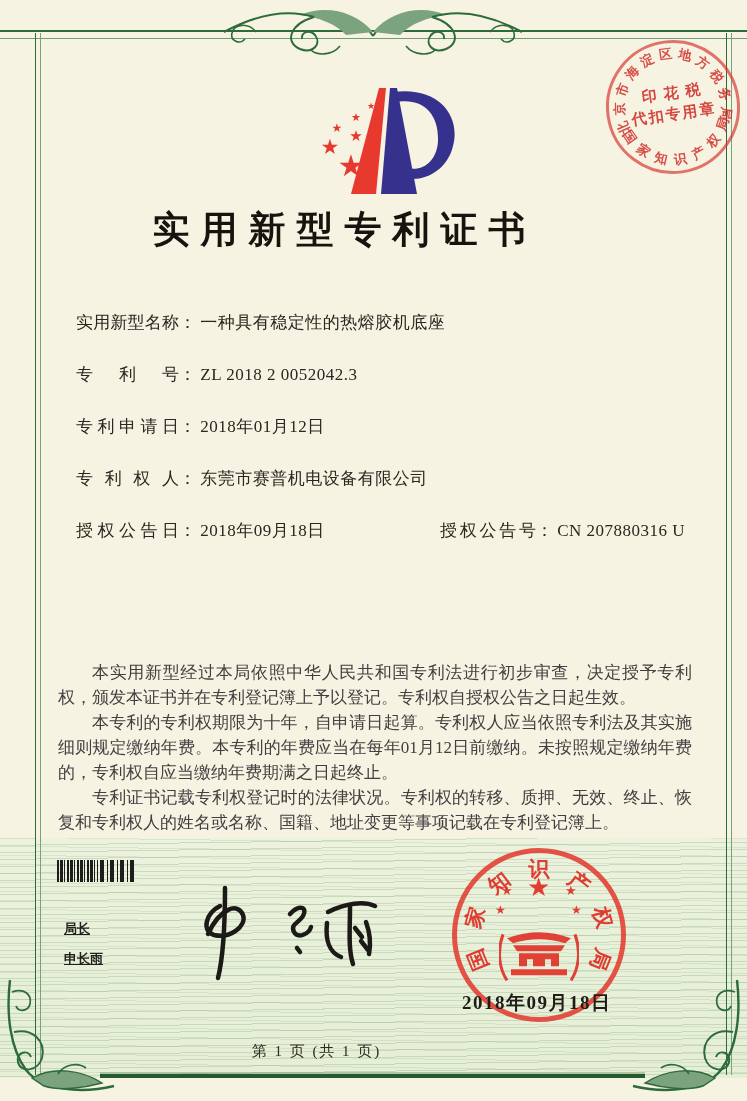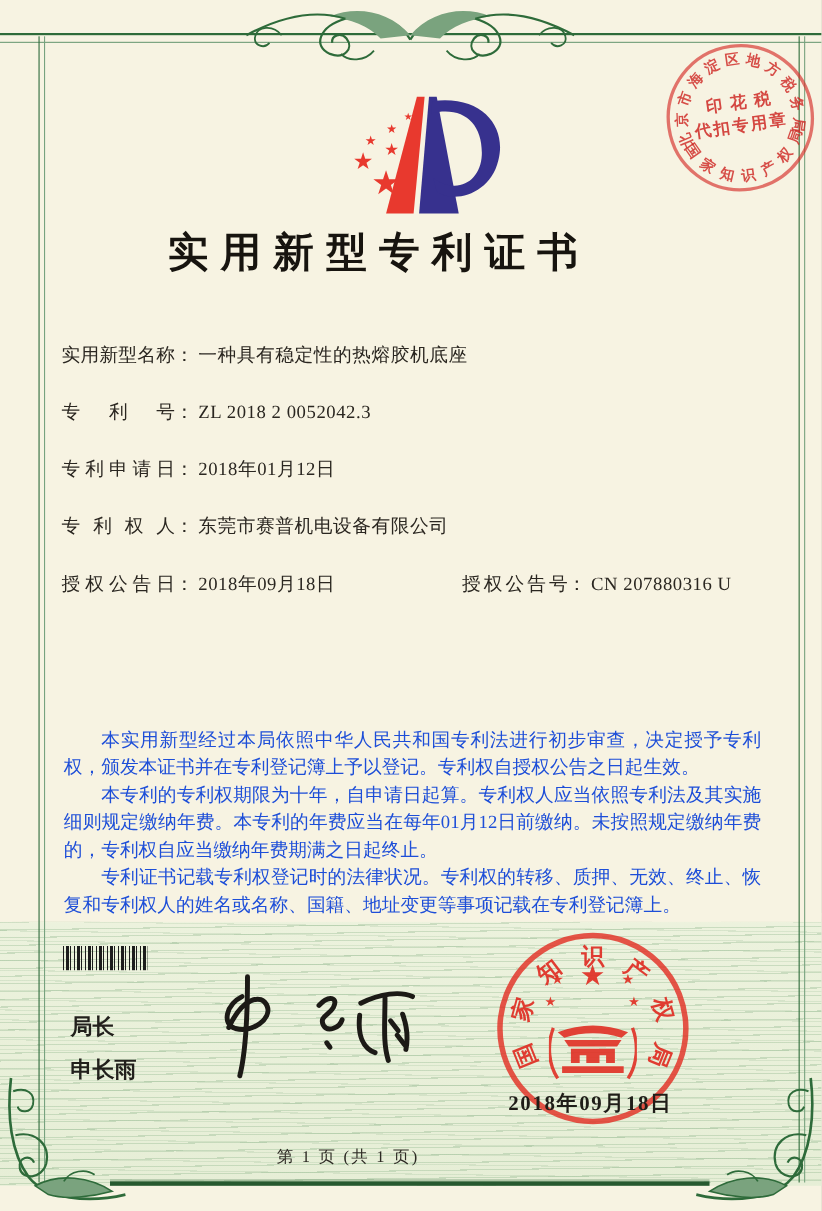--- a/index.html
+++ b/index.html
@@ -33,33 +33,33 @@
   .corner.left{left:2px;} .corner.right{left:627px;transform:scaleX(-1);}
   
   .cert-no{position:absolute;left:62px;top:90px;font-size:17px;letter-spacing:2.5px;color:#33302a;}
   .logo{position:absolute;left:287px;top:84px;width:172px;height:118px;}
   .title{position:absolute;left:0;top:205px;width:689px;text-align:center;
     font-size:37px;font-weight:bold;letter-spacing:11px;color:#17140f;}
   
   .fields{position:absolute;left:56px;top:310px;width:636px;font-size:17px;line-height:26px;}
   .frow{margin-bottom:26px;position:relative;}
   .frow.addr{margin-bottom:8px;}
-  .flabel-t{display:inline-block;width:103px;text-align:justify;text-align-last:justify;}
+  .flabel-t{display:inline-block;width:103px;text-align:justify;text-align-last:justify;margin-left:20px;}
   .fcolon{display:inline-block;}
   .fvalue{letter-spacing:.5px;font-family:Liberation Serif, serif;}
   .grant{position:absolute;left:364px;top:0;white-space:nowrap;}
   
   .paras{position:absolute;left:58px;top:660px;width:634px;font-size:17px;line-height:25px;
-    text-align:justify;color:#1d4ed8;}
+    text-align:justify;color:#404040;}
   .paras p{margin:0;text-indent:2em;}
   
   .barcode{position:absolute;left:57px;top:860px;width:77px;height:22px;
     background:repeating-linear-gradient(90deg,#1d1d1d 0 1.5px,transparent 1.5px 3px,#1d1d1d 3px 5.5px,transparent 5.5px 6.5px,#1d1d1d 6.5px 7.5px,transparent 7.5px 10px);}
   .sig-block{position:absolute;left:64px;top:920px;font-family:"Liberation Sans","DejaVu Sans",sans-serif;
-    font-weight:600;font-size:20px;color:#22201c;}
+    font-weight:600;font-size:13px;color:#22201c;text-decoration:underline;}
   .sig-block div{margin-bottom:12px;}
   .autograph{position:absolute;left:178px;top:882px;width:205px;height:110px;}
   .seal{position:absolute;left:452px;top:848px;width:174px;height:174px;}
   .seal-ring{position:absolute;inset:0;border:5.5px solid rgba(226,48,36,.82);border-radius:50%;}
   .seal .arc-ch{font-size:21px;font-weight:bold;color:rgba(222,45,35,.92);
     font-family:"Liberation Sans","DejaVu Sans",sans-serif;}
   .emblem{position:absolute;left:50%;top:50%;transform:translate(-50%,-54%);width:104px;height:116px;}
   .emblem .star{position:absolute;color:rgba(224,47,36,.92);font-family:"DejaVu Sans",sans-serif;line-height:1;}
   .seal-date{position:absolute;left:462px;top:990px;font-size:19px;letter-spacing:1.5px;color:#1f1d18;font-weight:bold;}
   .footer{position:absolute;left:0;top:1042px;width:633px;text-align:center;font-size:15px;

